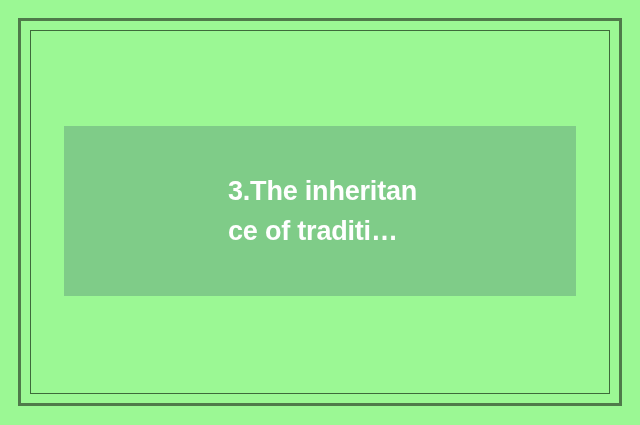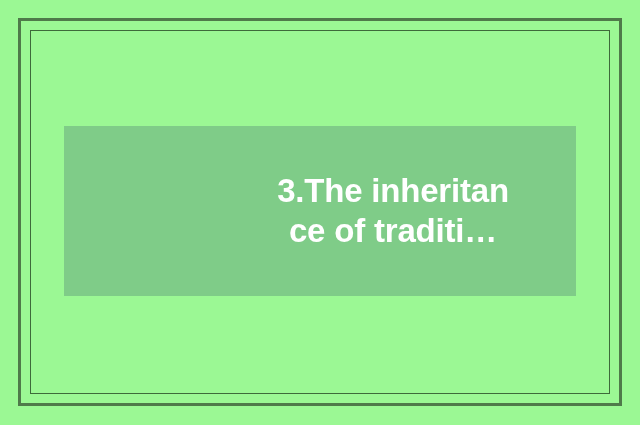--- a/index.html
+++ b/index.html
@@ -54,27 +54,27 @@
     background: #7fcc88;
     box-sizing: border-box;
   }
 
   #title-text {
     position: absolute;
     left: 164px;
     top: 45px;
     width: 330px;
     color: #ffffff;
-    font-size: 33px;
+    font-size: 27px;
     font-weight: bold;
     line-height: 40px;
     letter-spacing: -0.2px;
     font-stretch: condensed;
     white-space: pre-line;
-    text-align: center;
+    text-align: left;
   }
 </style>
 </head>
 <body>
 
 <div id="slide-canvas" style="background: rgb(155, 248, 148);">
 
   <div id="outer-frame" style="border-color: rgb(79, 122, 74);"></div>
 
   <div id="inner-frame" style="border-color: rgb(61, 106, 58);"></div>

